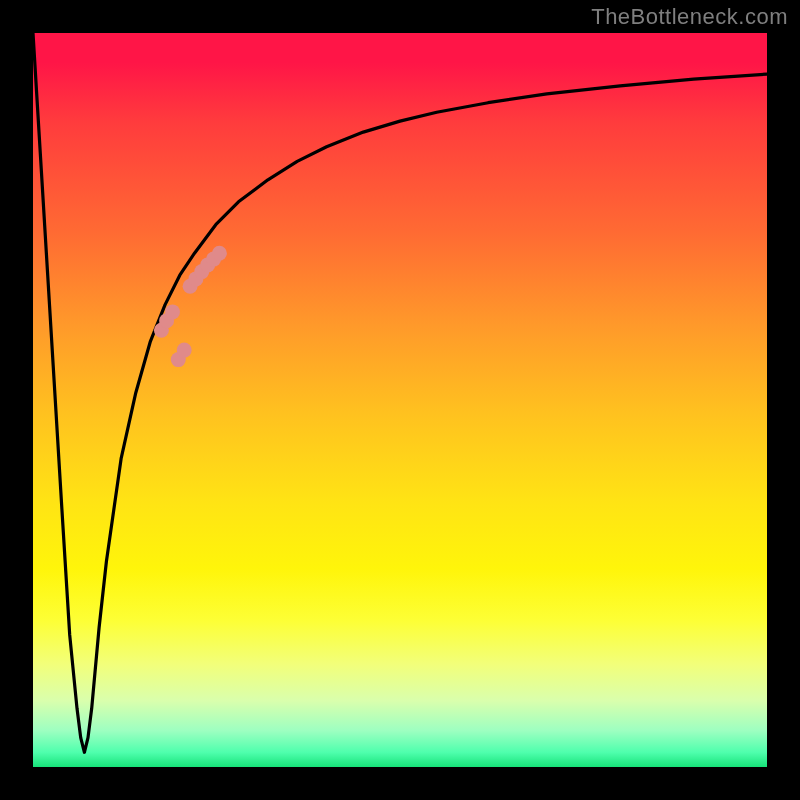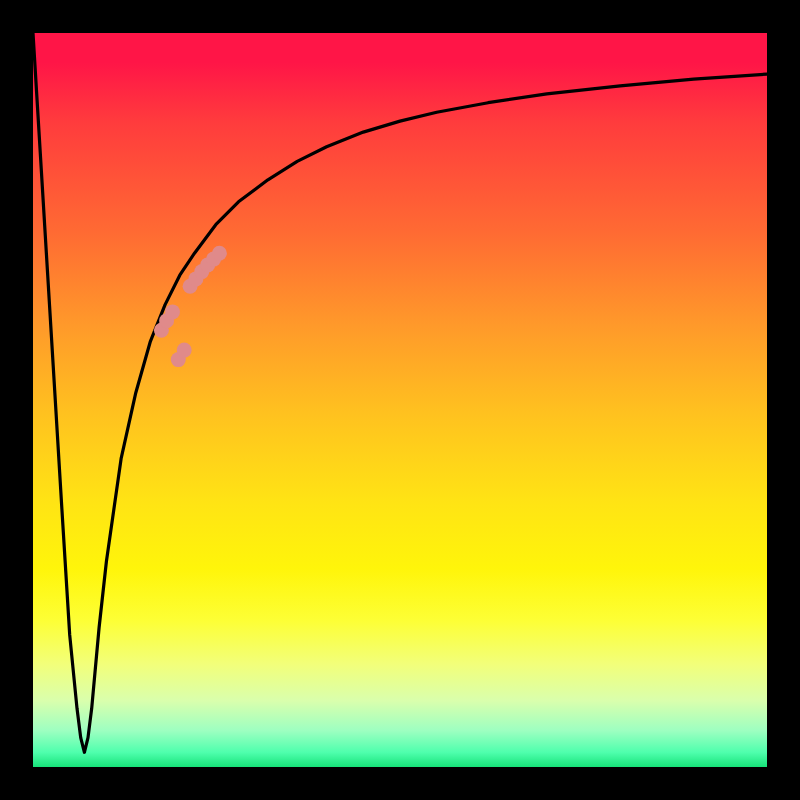--- a/index.html
+++ b/index.html
@@ -57,20 +57,21 @@
   }
   svg.curve {
     position: absolute;
     inset: 0;
   }
 </style>
 </head>
 <body>
 
 <div class="frame">
+  <div class="source-label">TheBottleneck.com</div>
 
   <div class="plot-area">
     <div class="grad"></div>
     <svg class="curve" viewBox="0 0 734 734" preserveAspectRatio="none">
       <path id="curve-path" fill="none" stroke="#000000" stroke-width="3.2" stroke-linejoin="round" stroke-linecap="round" d="M0.0 0.0 L14.7 242.2 L29.4 484.4 L36.7 601.9 L44.0 675.3 L47.7 704.6 L51.4 719.3 L55.0 704.6 L58.7 675.3 L66.1 594.5 L73.4 528.5 L88.1 425.7 L102.8 359.7 L117.4 308.3 L132.1 271.6 L146.8 242.2 L161.5 220.2 L183.5 190.8 L205.5 168.8 L234.9 146.8 L264.2 128.4 L293.6 113.8 L330.3 99.1 L367.0 88.1 L403.7 79.3 L455.1 69.7 L513.8 60.9 L587.2 52.8 L660.6 46.2 L734.0 41.1"></path>
       <g id="dots">
           <circle cx="128.4" cy="297.3" r="7.5" fill="#e08a8a"></circle>
           <circle cx="133.6" cy="287.7" r="7.5" fill="#e08a8a"></circle>
           <circle cx="139.5" cy="278.9" r="7.5" fill="#e08a8a"></circle>
           <circle cx="145.3" cy="326.6" r="7.5" fill="#e08a8a"></circle>

